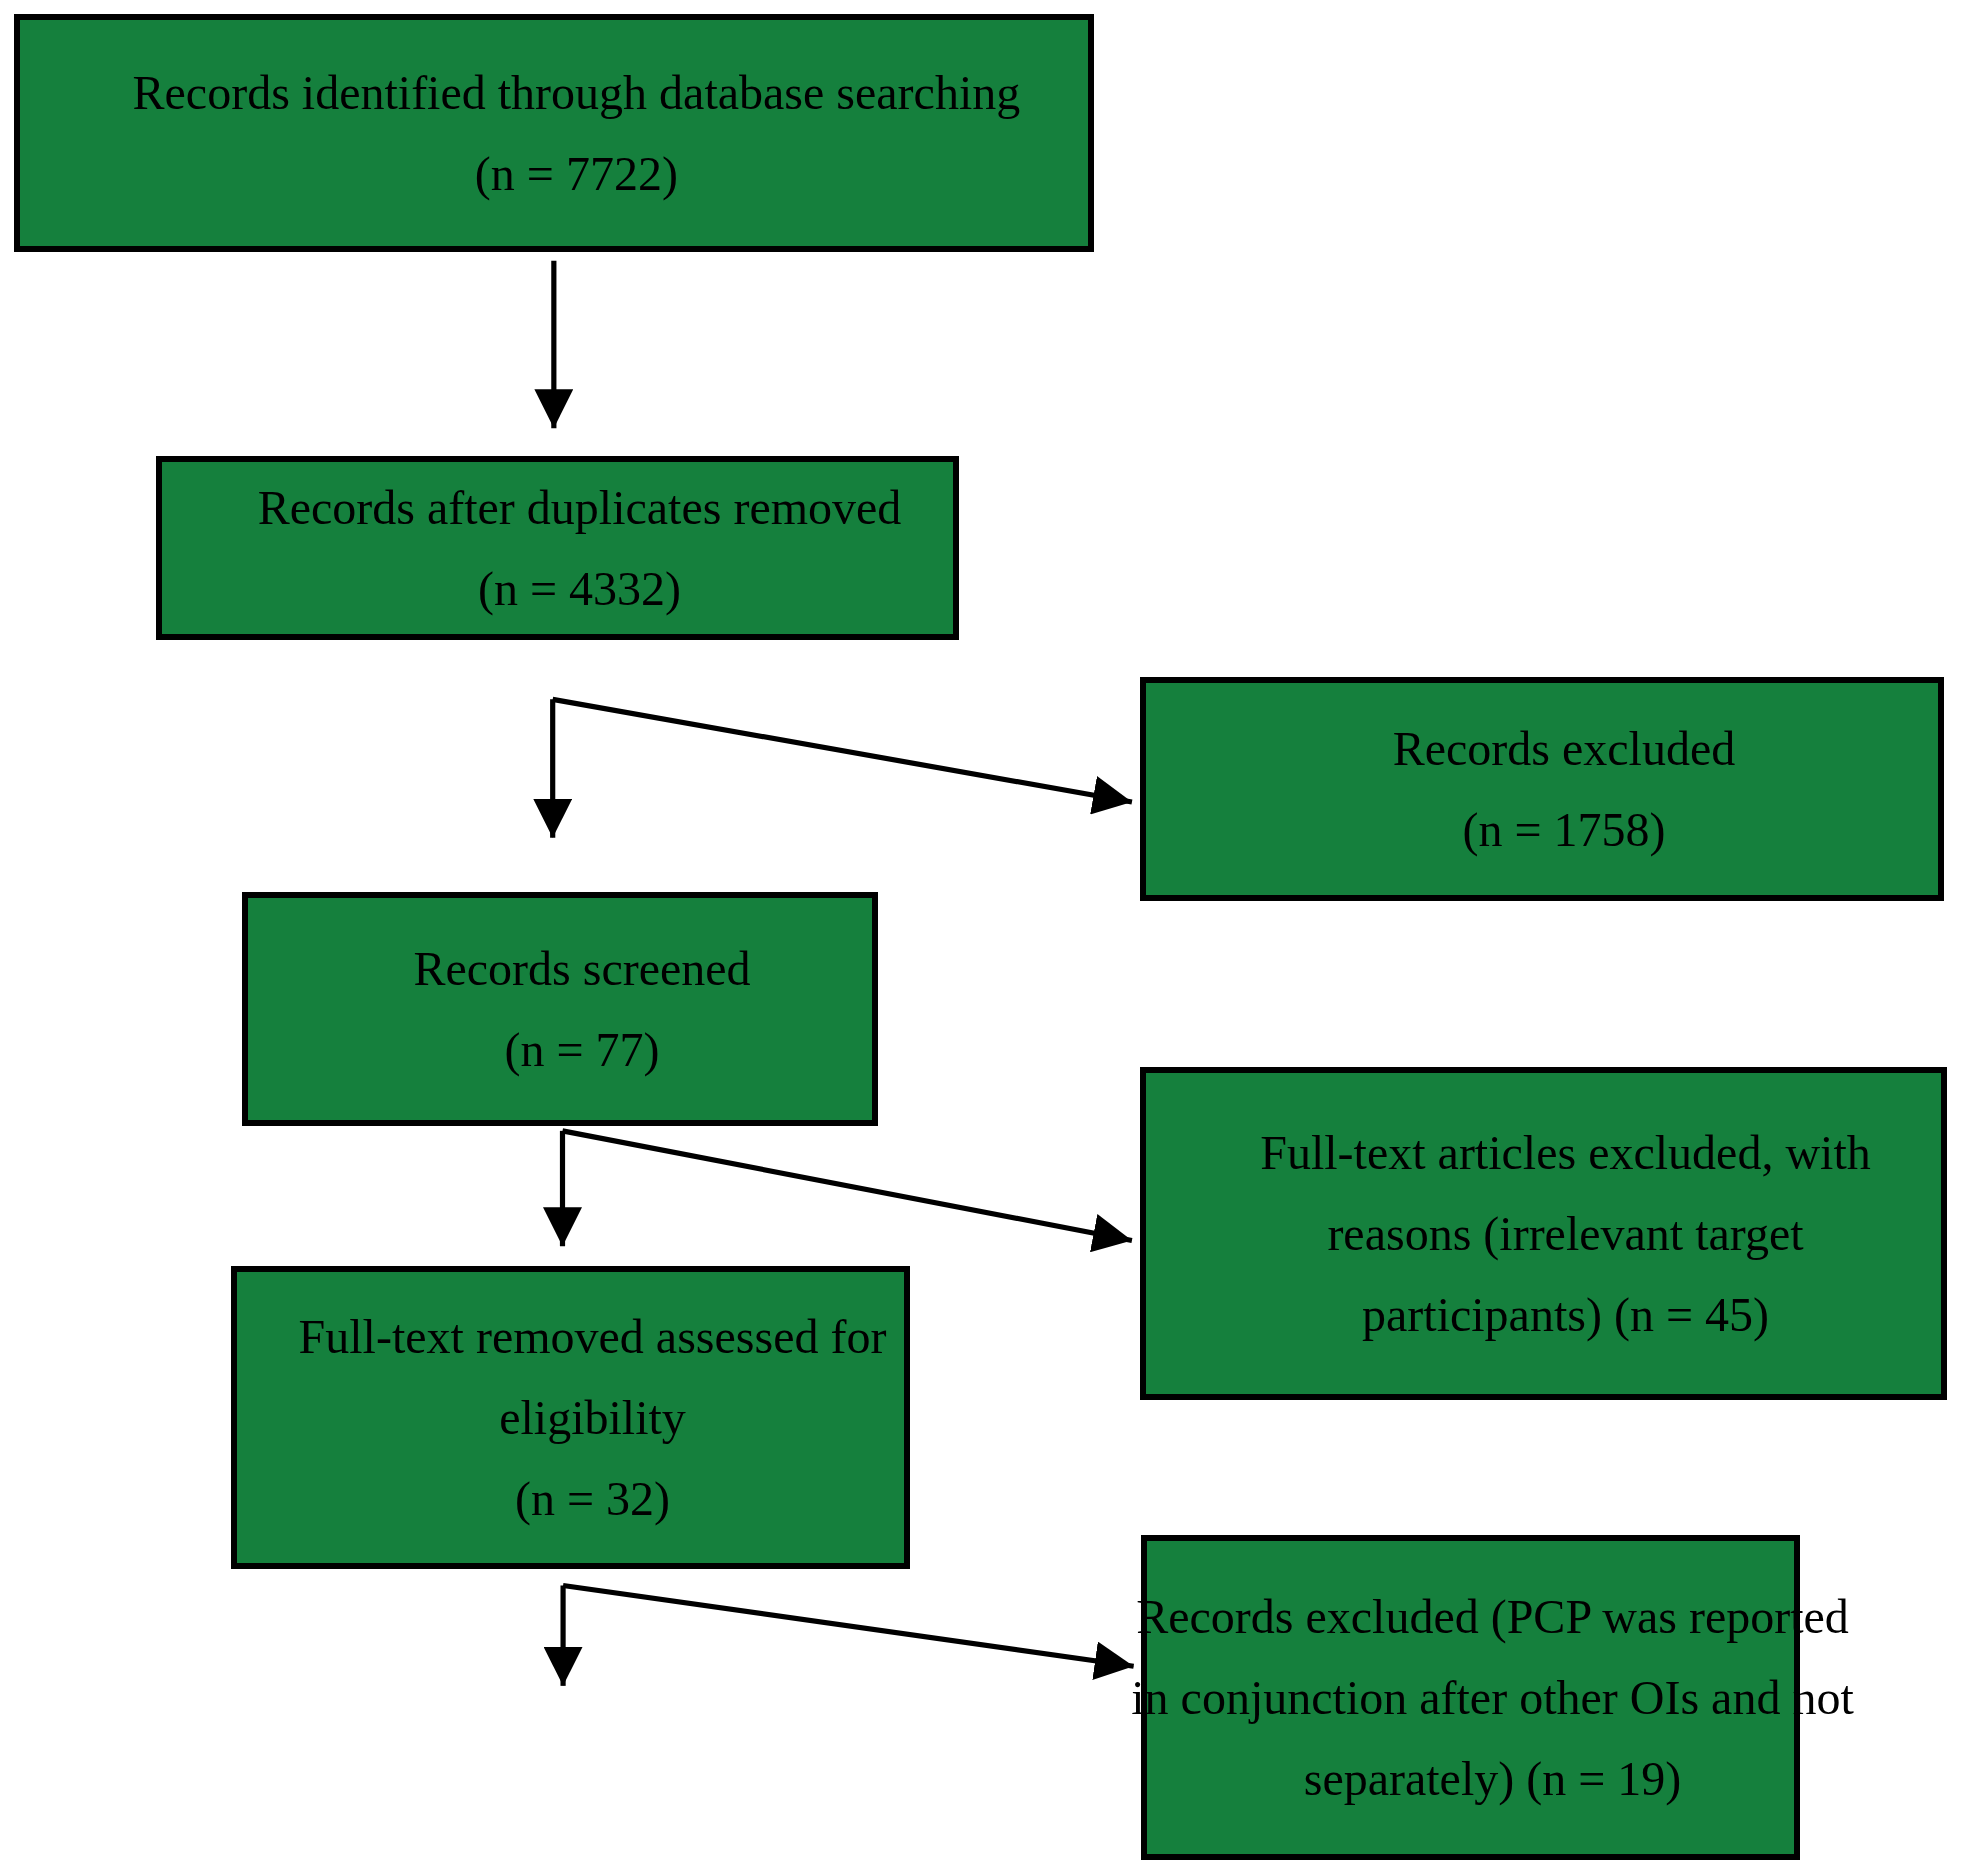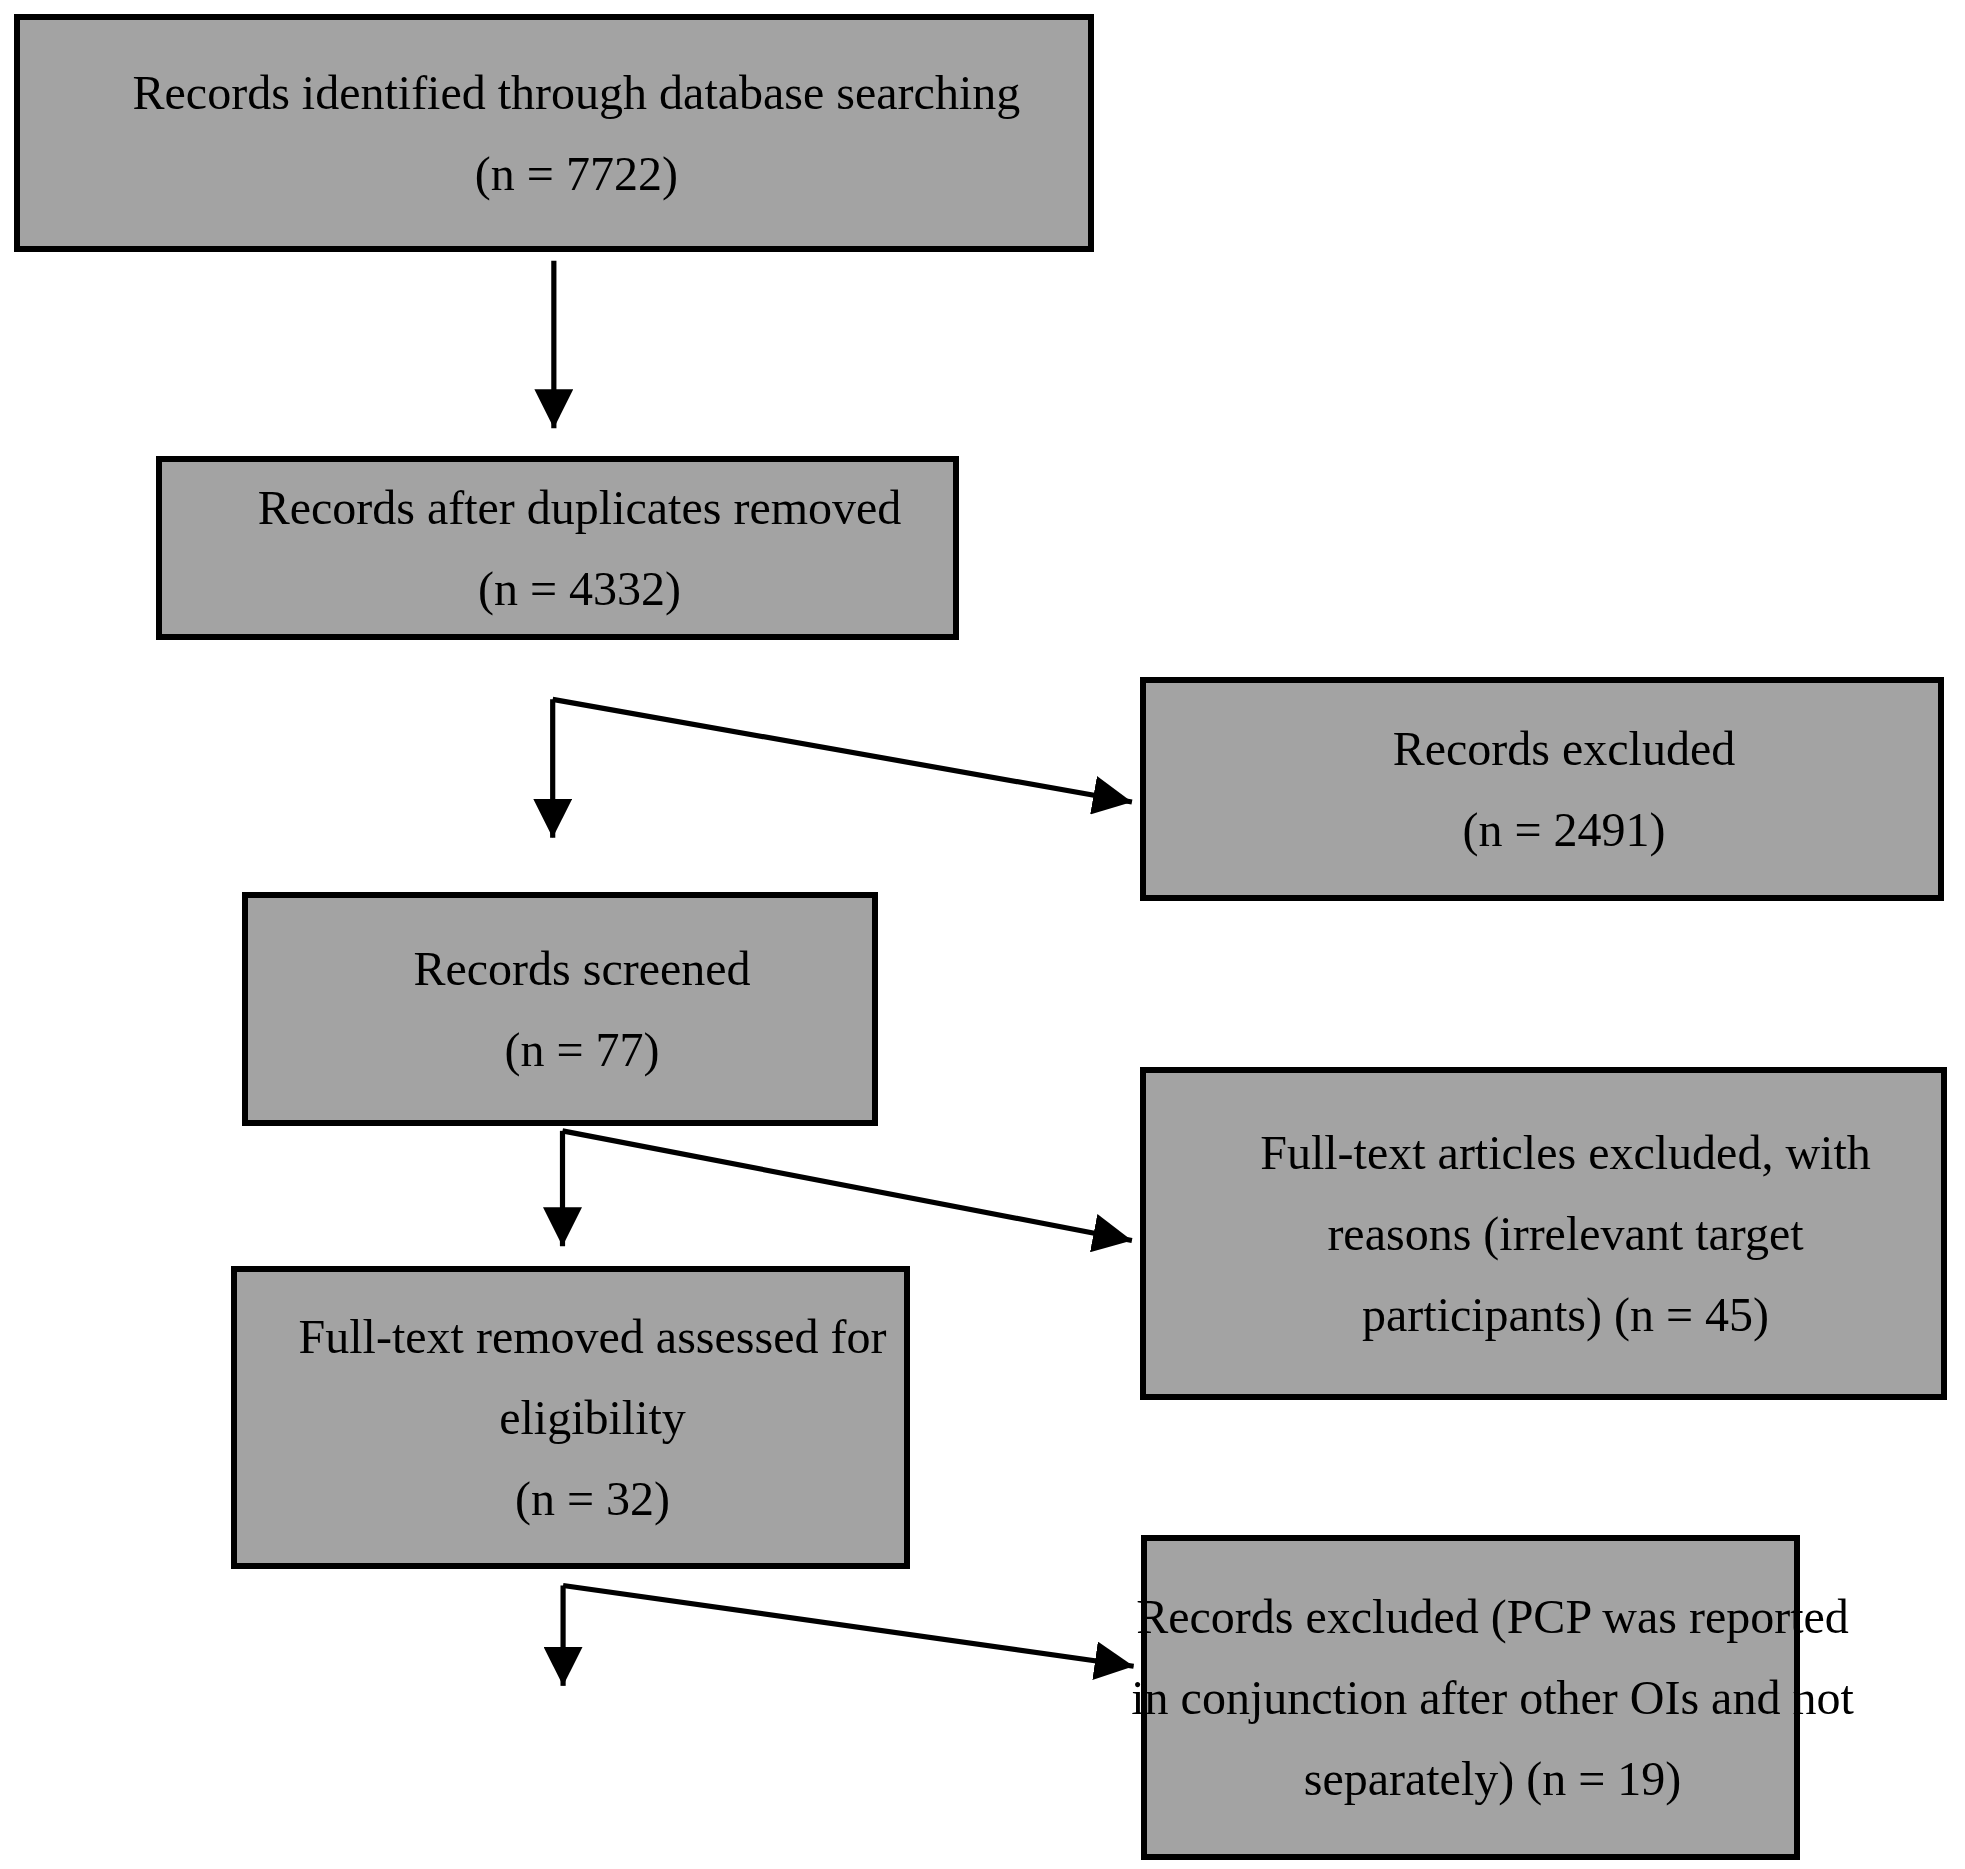--- a/index.html
+++ b/index.html
@@ -11,21 +11,21 @@
     position: relative;
     width: 1965px;
     height: 1870px;
     background: #ffffff;
     font-family: "Liberation Serif", "DejaVu Serif", serif;
     color: #000000;
   }
   .flowbox {
     position: absolute;
     border: 6.3px solid #000000;
-    background: #a3a3a3;
+    background: #15803d;
     display: flex;
     flex-direction: column;
     justify-content: center;
     align-items: center;
     text-align: center;
     box-sizing: border-box;
     font-size: 48px;
     line-height: 81px;
     padding-left: 44px;
   }
@@ -81,21 +81,21 @@
     <div class="bline">(n = 7722)</div>
   </div>
 
   <div class="flowbox" id="box-dedup">
     <div class="bline">Records after duplicates removed</div>
     <div class="bline">(n = 4332)</div>
   </div>
 
   <div class="flowbox" id="box-excluded">
     <div class="bline">Records excluded</div>
-    <div class="bline">(n = 2491)</div>
+    <div class="bline">(n = 1758)</div>
   </div>
 
   <div class="flowbox" id="box-screened">
     <div class="bline">Records screened</div>
     <div class="bline">(n = 77)</div>
   </div>
 
   <div class="flowbox" id="box-ft-excluded">
     <div class="bline">Full-text articles excluded, with</div>
     <div class="bline">reasons (irrelevant target</div>

